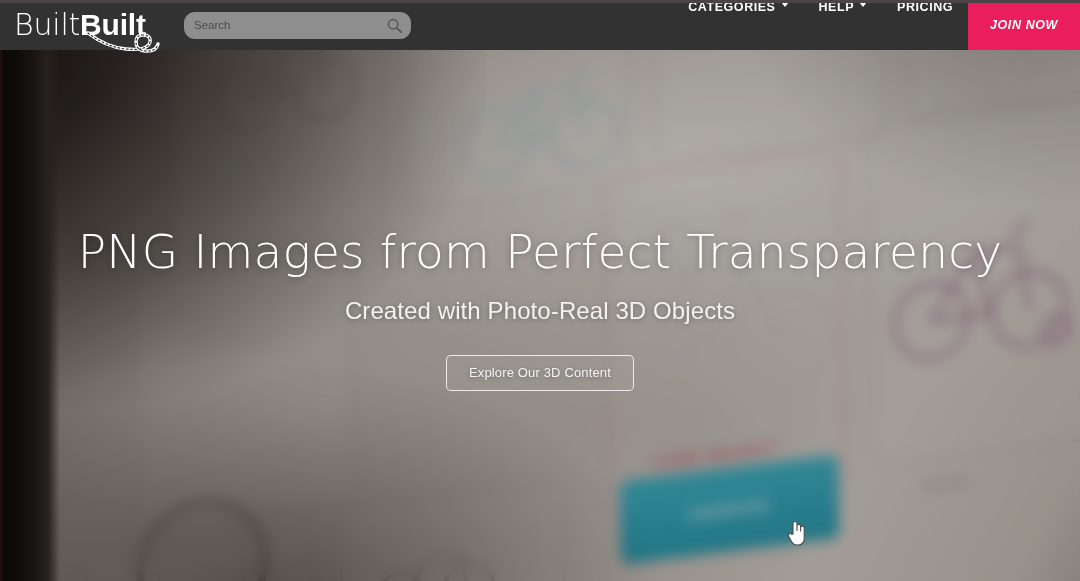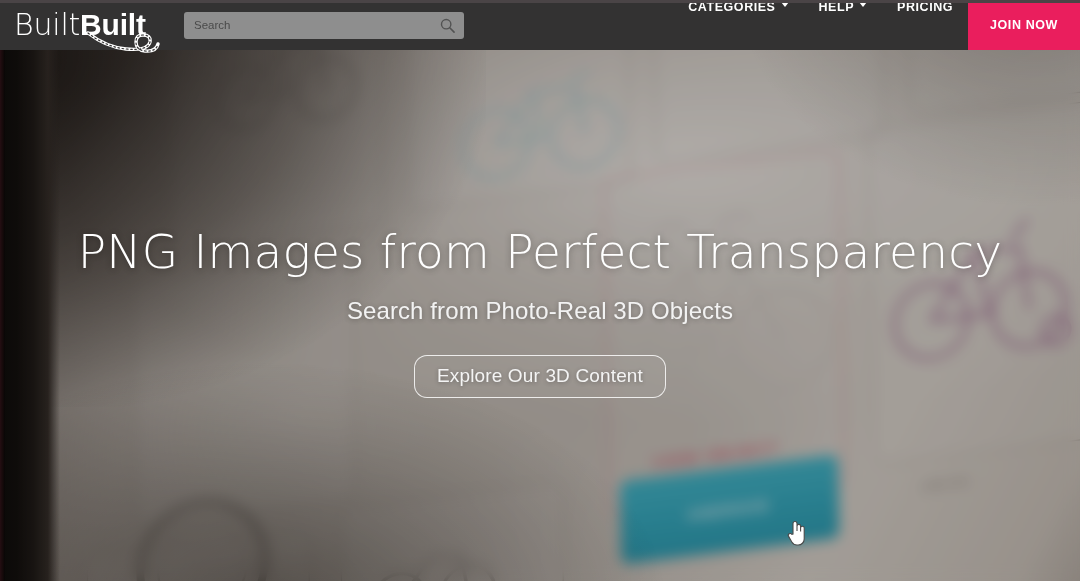--- a/index.html
+++ b/index.html
@@ -81,63 +81,63 @@
     background:#4a4446;
   }
   .logo { position:relative; width:170px; height:50px; flex:0 0 170px; padding-left:14px; display:flex; align-items:center; }
   .logo-text { font-size:30px; color:#fff; letter-spacing:-.2px; line-height:1; position:relative; z-index:2; }
   .logo-text .thin { font-weight:300; font-family:"DejaVu Sans", sans-serif; }
   .logo-text .bold { font-weight:bold; }
   .tentacle { position:absolute; left:86px; top:30px; width:80px; height:32px; z-index:3; }
 
   .search-wrap { margin-left:14px; }
   .search-box {
-    position:relative; width:280px; height:27px; background:#8e8e8e;
-    border-radius:3px; display:flex; align-items:center;
+    position:relative; width:227px; height:27px; background:#8e8e8e;
+    border-radius:11px; display:flex; align-items:center;
   }
   .search-input {
     width:100%; height:100%; border:0; outline:0; background:transparent;
     padding:0 30px 0 10px; font-size:11.5px; color:#f0f0f0;
     font-family:"Liberation Sans", sans-serif;
   }
   .search-input::placeholder{ color:#4a4a4a; }
   .search-icon { position:absolute; right:9px; top:6px; width:15px; height:15px; opacity:.62; }
 
   .nav { margin-left:auto; display:flex; align-items:stretch; height:50px; }
   .nav-item {
     display:flex; align-items:flex-start; gap:5px; padding:0 15px; height:50px;
     color:#fff; font-size:12.5px; font-weight:bold; letter-spacing:.55px;
     text-transform:uppercase; cursor:pointer; white-space:nowrap; user-select:none;
   }
   .caret { width:0; height:0; border-left:4px solid transparent; border-right:4px solid transparent;
            border-top:5px solid #fff; margin-top:2px; }
   .nav-cta {
     display:flex; align-items:center; justify-content:center; height:50px;
     padding:0 22px; background:#ea1e5d; color:#fff; font-size:12.5px;
-    font-weight:bold; letter-spacing:.6px; text-transform:uppercase; cursor:pointer;
+    font-weight:bold; letter-spacing:.6px; text-transform:uppercase; cursor:pointer;font-style:italic;
   }
 
   
   .hero-content {
     position:absolute; left:0; top:50px; width:100%; height:531px;
     display:flex; flex-direction:column; align-items:center; z-index:30;
     pointer-events:none;
   }
   .hero-title {
     margin-top:178px; font-size:47px; font-weight:300; color:#fff;
     font-family:"DejaVu Sans", sans-serif; letter-spacing:.2px; line-height:1;
     text-shadow:0 1px 6px rgba(0,0,0,.35);
   }
   .hero-sub {
     margin-top:22px; font-size:24px; color:#f2f2f2; font-weight:400;
     letter-spacing:.1px; text-shadow:0 1px 5px rgba(0,0,0,.32);
   }
   .hero-btn {
     margin-top:30px; padding:9px 22px 10px; border:1px solid rgba(255,255,255,.82);
-    border-radius:13px; color:#f4f4f4; font-size:19px; background:rgba(255,255,255,.045);
+    border-radius:5px; color:#f4f4f4; font-size:13px; background:rgba(255,255,255,.045);
     cursor:pointer; pointer-events:auto; letter-spacing:.15px;
     text-shadow:0 1px 4px rgba(0,0,0,.3);
   }
 </style>
 </head>
 <body>
 
 <div id="page">
 
   <div class="hero">
@@ -254,17 +254,17 @@
       </div>
       <div class="nav-item">
         <span>PRICING</span>
       </div>
       <div class="nav-cta">JOIN NOW</div>
     </div>
   </div>
 
   <div class="hero-content">
     <div class="hero-title">PNG Images from Perfect Transparency</div>
-    <div class="hero-sub">Search from Photo-Real 3D Objects</div>
+    <div class="hero-sub">Created with Photo-Real 3D Objects</div>
     <div class="hero-btn">Explore Our 3D Content</div>
   </div>
 
 </div>
 
 </body></html>

